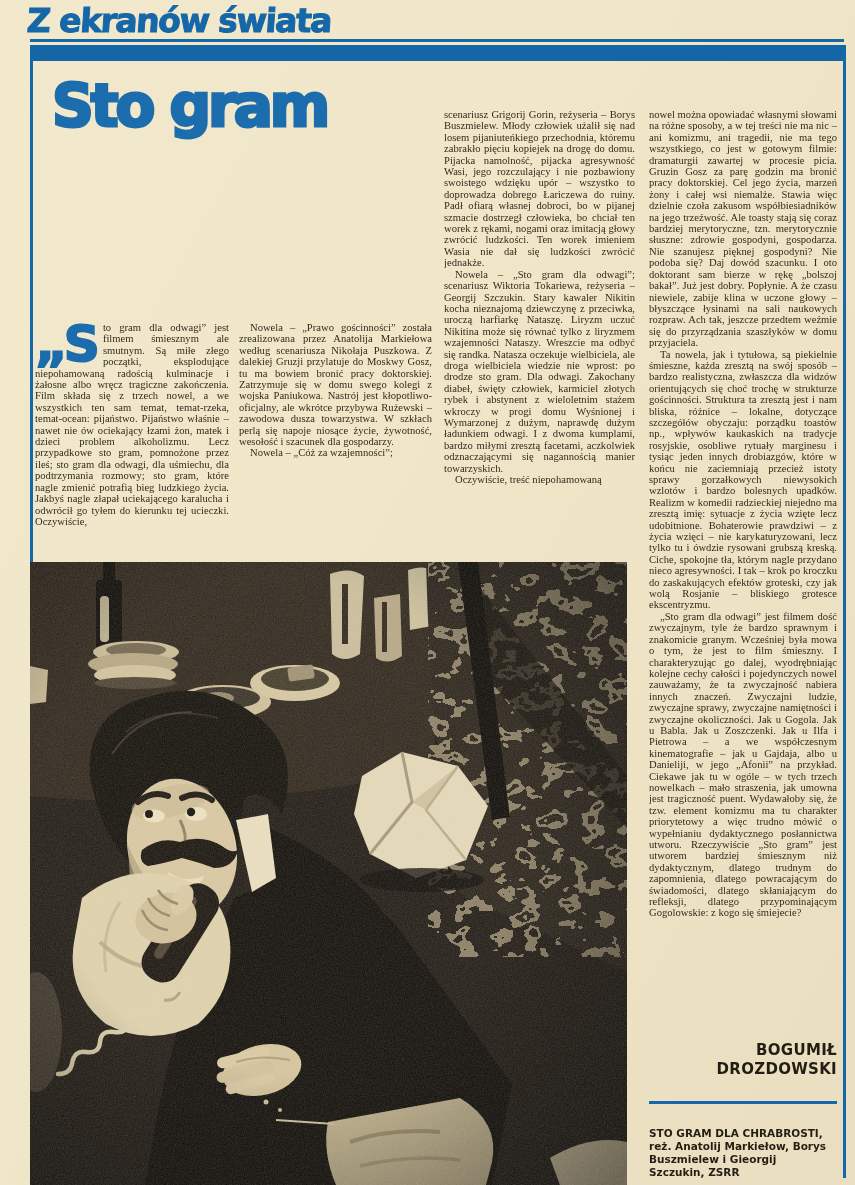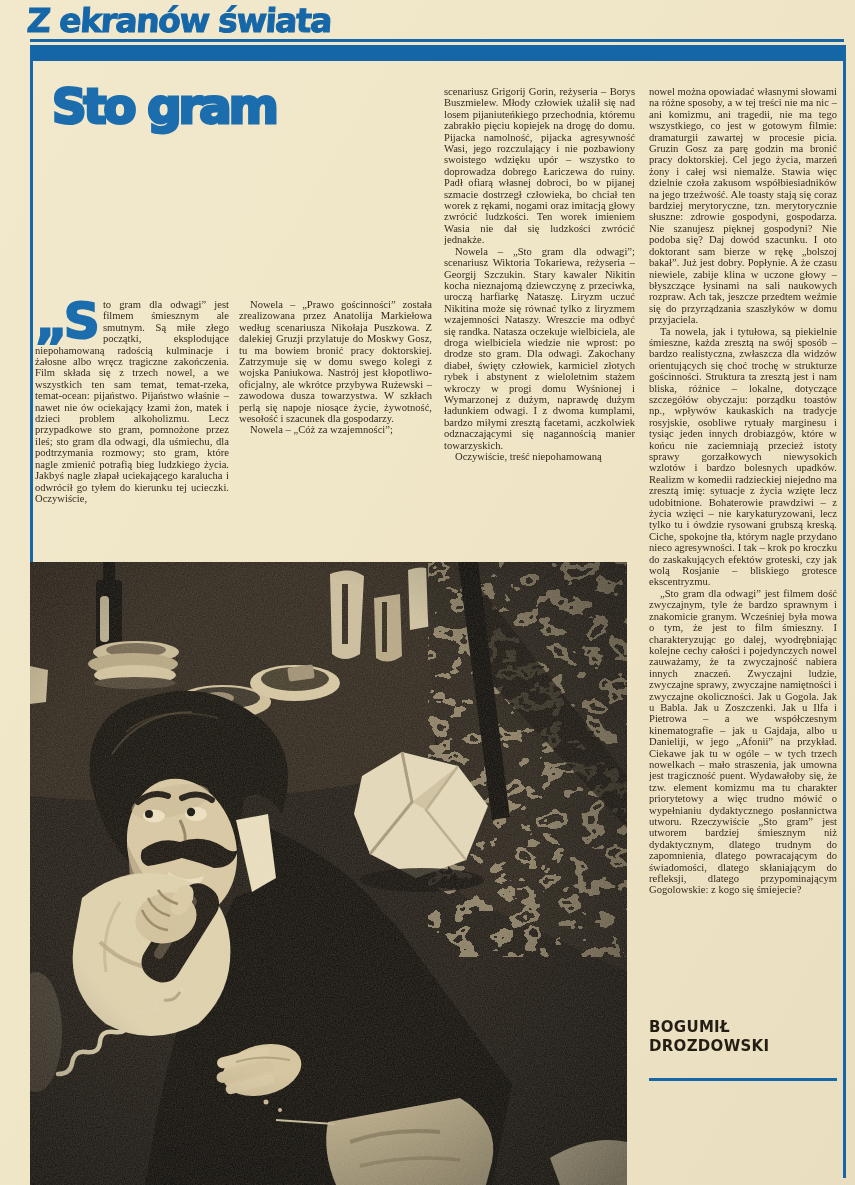--- a/index.html
+++ b/index.html
@@ -10,35 +10,35 @@
   
   .section-header{position:absolute;left:27px;top:1px;font-family:"DejaVu Sans",sans-serif;
         font-weight:bold;font-size:33px;color:#1567a8;letter-spacing:-1.5px;
         transform:skewX(-4deg);-webkit-text-stroke:1px #1567a8;}
   .top-rule{position:absolute;left:30px;top:39px;width:814px;height:3px;background:#1567a8;}
   .top-bar{position:absolute;left:33px;top:45px;width:811px;height:16px;background:#1466a6;}
   .left-rule{position:absolute;left:30px;top:45px;width:3px;height:517px;background:#1567a8;}
   .right-rule{position:absolute;left:843px;top:45px;width:3px;height:1133px;background:#1567a8;}
   
   .headline{position:absolute;left:52px;top:70px;width:385px;font-family:"DejaVu Sans",sans-serif;
-        font-weight:bold;font-size:48px;line-height:73px;color:#1b6dad;letter-spacing:-3px;
+        font-weight:bold;font-size:58px;line-height:73px;color:#1b6dad;letter-spacing:-3px;
         -webkit-text-stroke:3px #1b6dad;}
   
-  .col{position:absolute;font-size:10.6px;line-height:11.4px;text-align:justify;color:#332a1e;overflow:hidden;}
+  .col{position:absolute;font-size:10.6px;line-height:11.4px;text-align:justify;color:#332a1e;overflow:hidden;margin-top:23px;}
   .col p{margin:0;}
   .col p.ind{text-indent:11px;}
   #col1{left:35px;top:299px;width:194px;height:249px;}
   #col2{left:239px;top:299px;width:193px;height:249px;}
   #col3{left:444px;top:86px;width:191px;height:462px;}
   #col4{left:649px;top:86px;width:188px;height:1000px;}
   .col4-text{height:916px;overflow:hidden;}
   .dropcap{float:left;font-family:"DejaVu Sans",sans-serif;font-weight:bold;font-size:50px;
         line-height:42px;color:#1b6dad;letter-spacing:-4px;margin:1px 7px 0 0;
         -webkit-text-stroke:2px #1b6dad;}
-  .author{margin-top:16px;text-align:left;font-family:"DejaVu Sans",sans-serif;font-weight:bold;
+  .author{margin-top:16px;text-align:right;font-family:"DejaVu Sans",sans-serif;font-weight:bold;
         font-size:15px;line-height:19px;color:#241d13;letter-spacing:.3px;}
   .divider{margin-top:22px;height:3px;background:#1567a8;}
   
   .photo{position:absolute;left:30px;top:562px;width:597px;height:623px;background:#1c1712;overflow:hidden;}
   .photo svg{display:block;}
   
   .caption{position:absolute;left:649px;top:1127px;width:180px;font-family:"DejaVu Sans",sans-serif;
         font-weight:bold;font-size:10.5px;line-height:13px;color:#241d13;text-align:left;}
 </style>
 </head>
@@ -198,14 +198,15 @@
       <circle cx="250" cy="548" r="2" fill="#cfc09c"></circle>
 
       <polygon points="0,104 18,108 16,140 0,142" fill="#cabb98"></polygon>
       <ellipse cx="6" cy="470" rx="26" ry="60" fill="#494034" opacity="0.8"></ellipse>
 
       <rect x="0" y="0" width="597" height="623" fill="url(#vig)"></rect>
       <rect x="0" y="0" width="597" height="623" filter="url(#grain)" opacity="0.5"></rect>
     </svg>
   </div>
 
+  <div class="caption">STO GRAM DLA CHRABROSTI, reż. Anatolij Markiełow, Borys Buszmielew i Gieorgij Szczukin, ZSRR</div>
 
 </div>
 
 </body></html>

